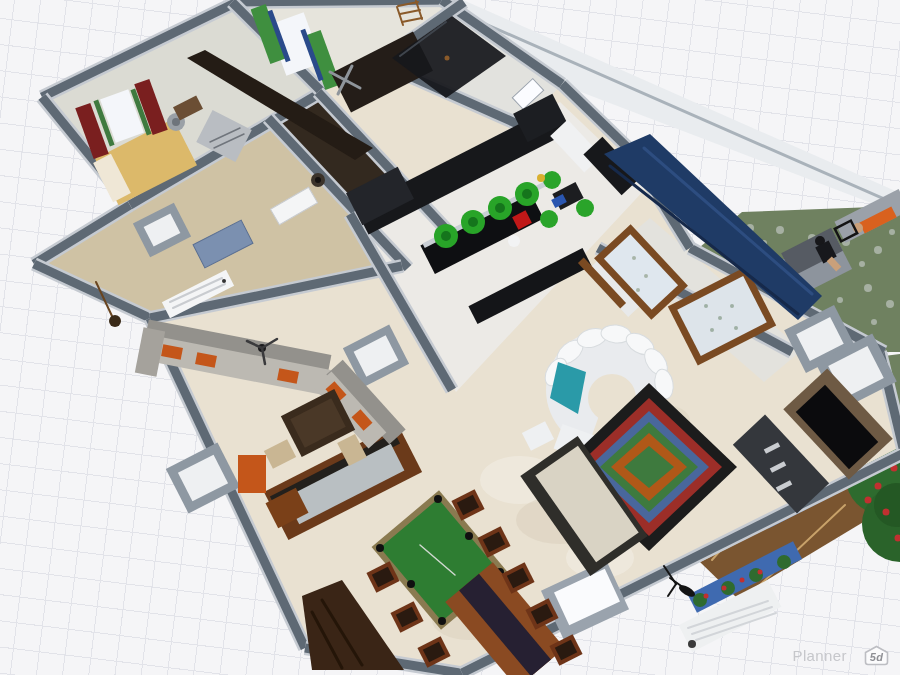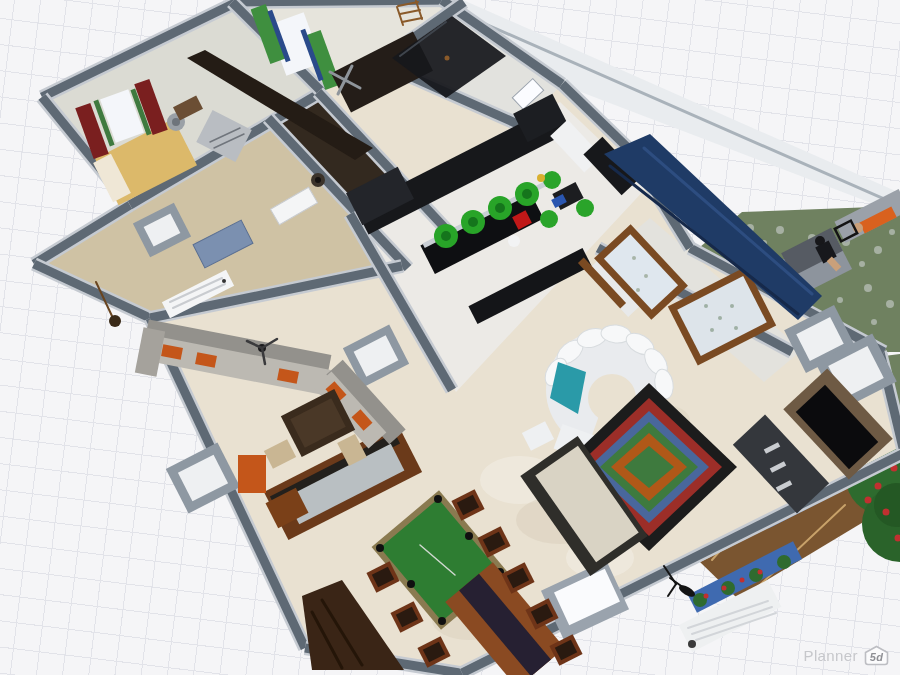--- a/index.html
+++ b/index.html
@@ -3,21 +3,21 @@
 <meta charset="utf-8">
 <style>
   html,body{margin:0;padding:0;background:#e9e9ee;}
   .stage{position:relative;width:900px;height:675px;overflow:hidden;background:#f5f5f7;
          font-family:"Liberation Sans",sans-serif;}
   .grid{position:absolute;left:-80px;top:-80px;width:1100px;height:900px;
     background:
       repeating-linear-gradient(97deg,transparent 0,transparent 25px,#e2e3e9 25px,#e2e3e9 26px),
       repeating-linear-gradient(7deg,transparent 0,transparent 25px,#e2e3e9 25px,#e2e3e9 26px);}
   svg.scene{position:absolute;left:0;top:0;}
-  .watermark{position:absolute;right:10px;bottom:9px;display:flex;align-items:center;gap:5px;
+  .watermark{position:absolute;right:10px;bottom:9px;display:flex;align-items:center;gap:16px;
     color:#c6c7cb;font-size:15px;letter-spacing:.4px;user-select:none;}
   .wm-badge{display:block;}
 </style>
 </head>
 <body>
 
 <div class="stage">
   <div class="grid"></div>
   <svg class="scene" width="900" height="675" viewBox="0 0 900 675" aria-label="3D floor plan render">
       <polygon points="437,0 463,0 900,193 900,214 560,84 437,13" fill="#e9ecef"></polygon>

